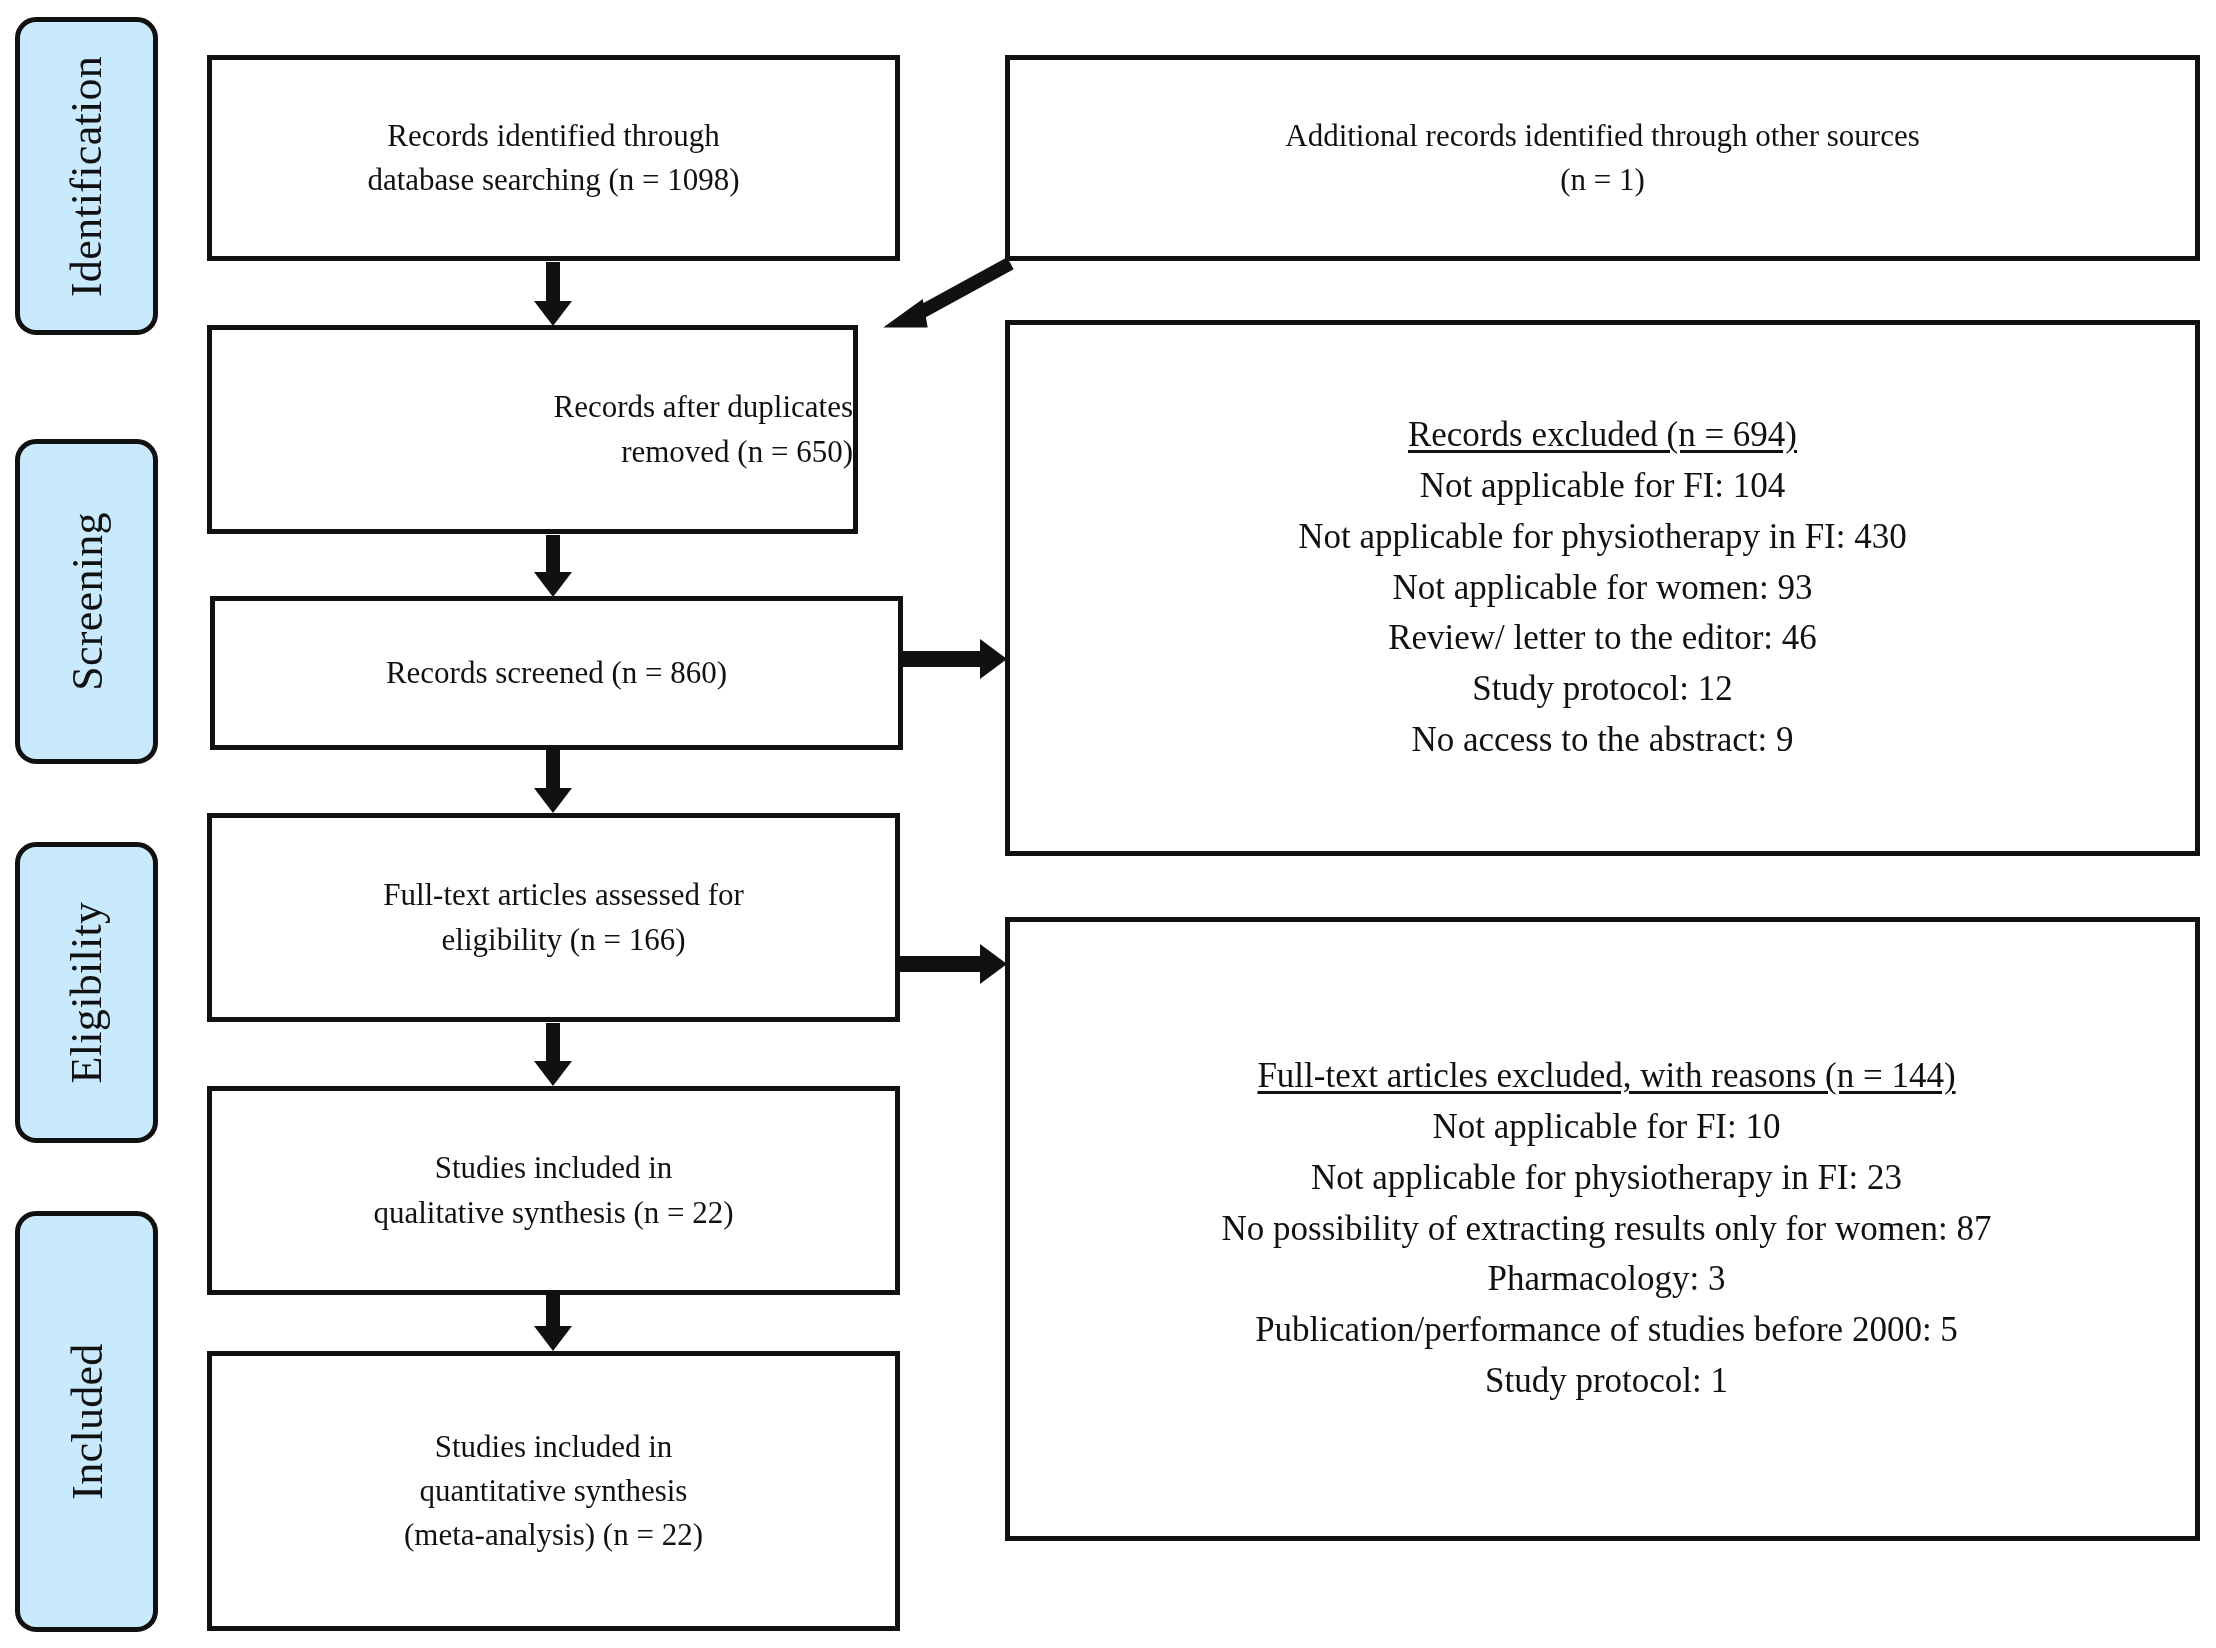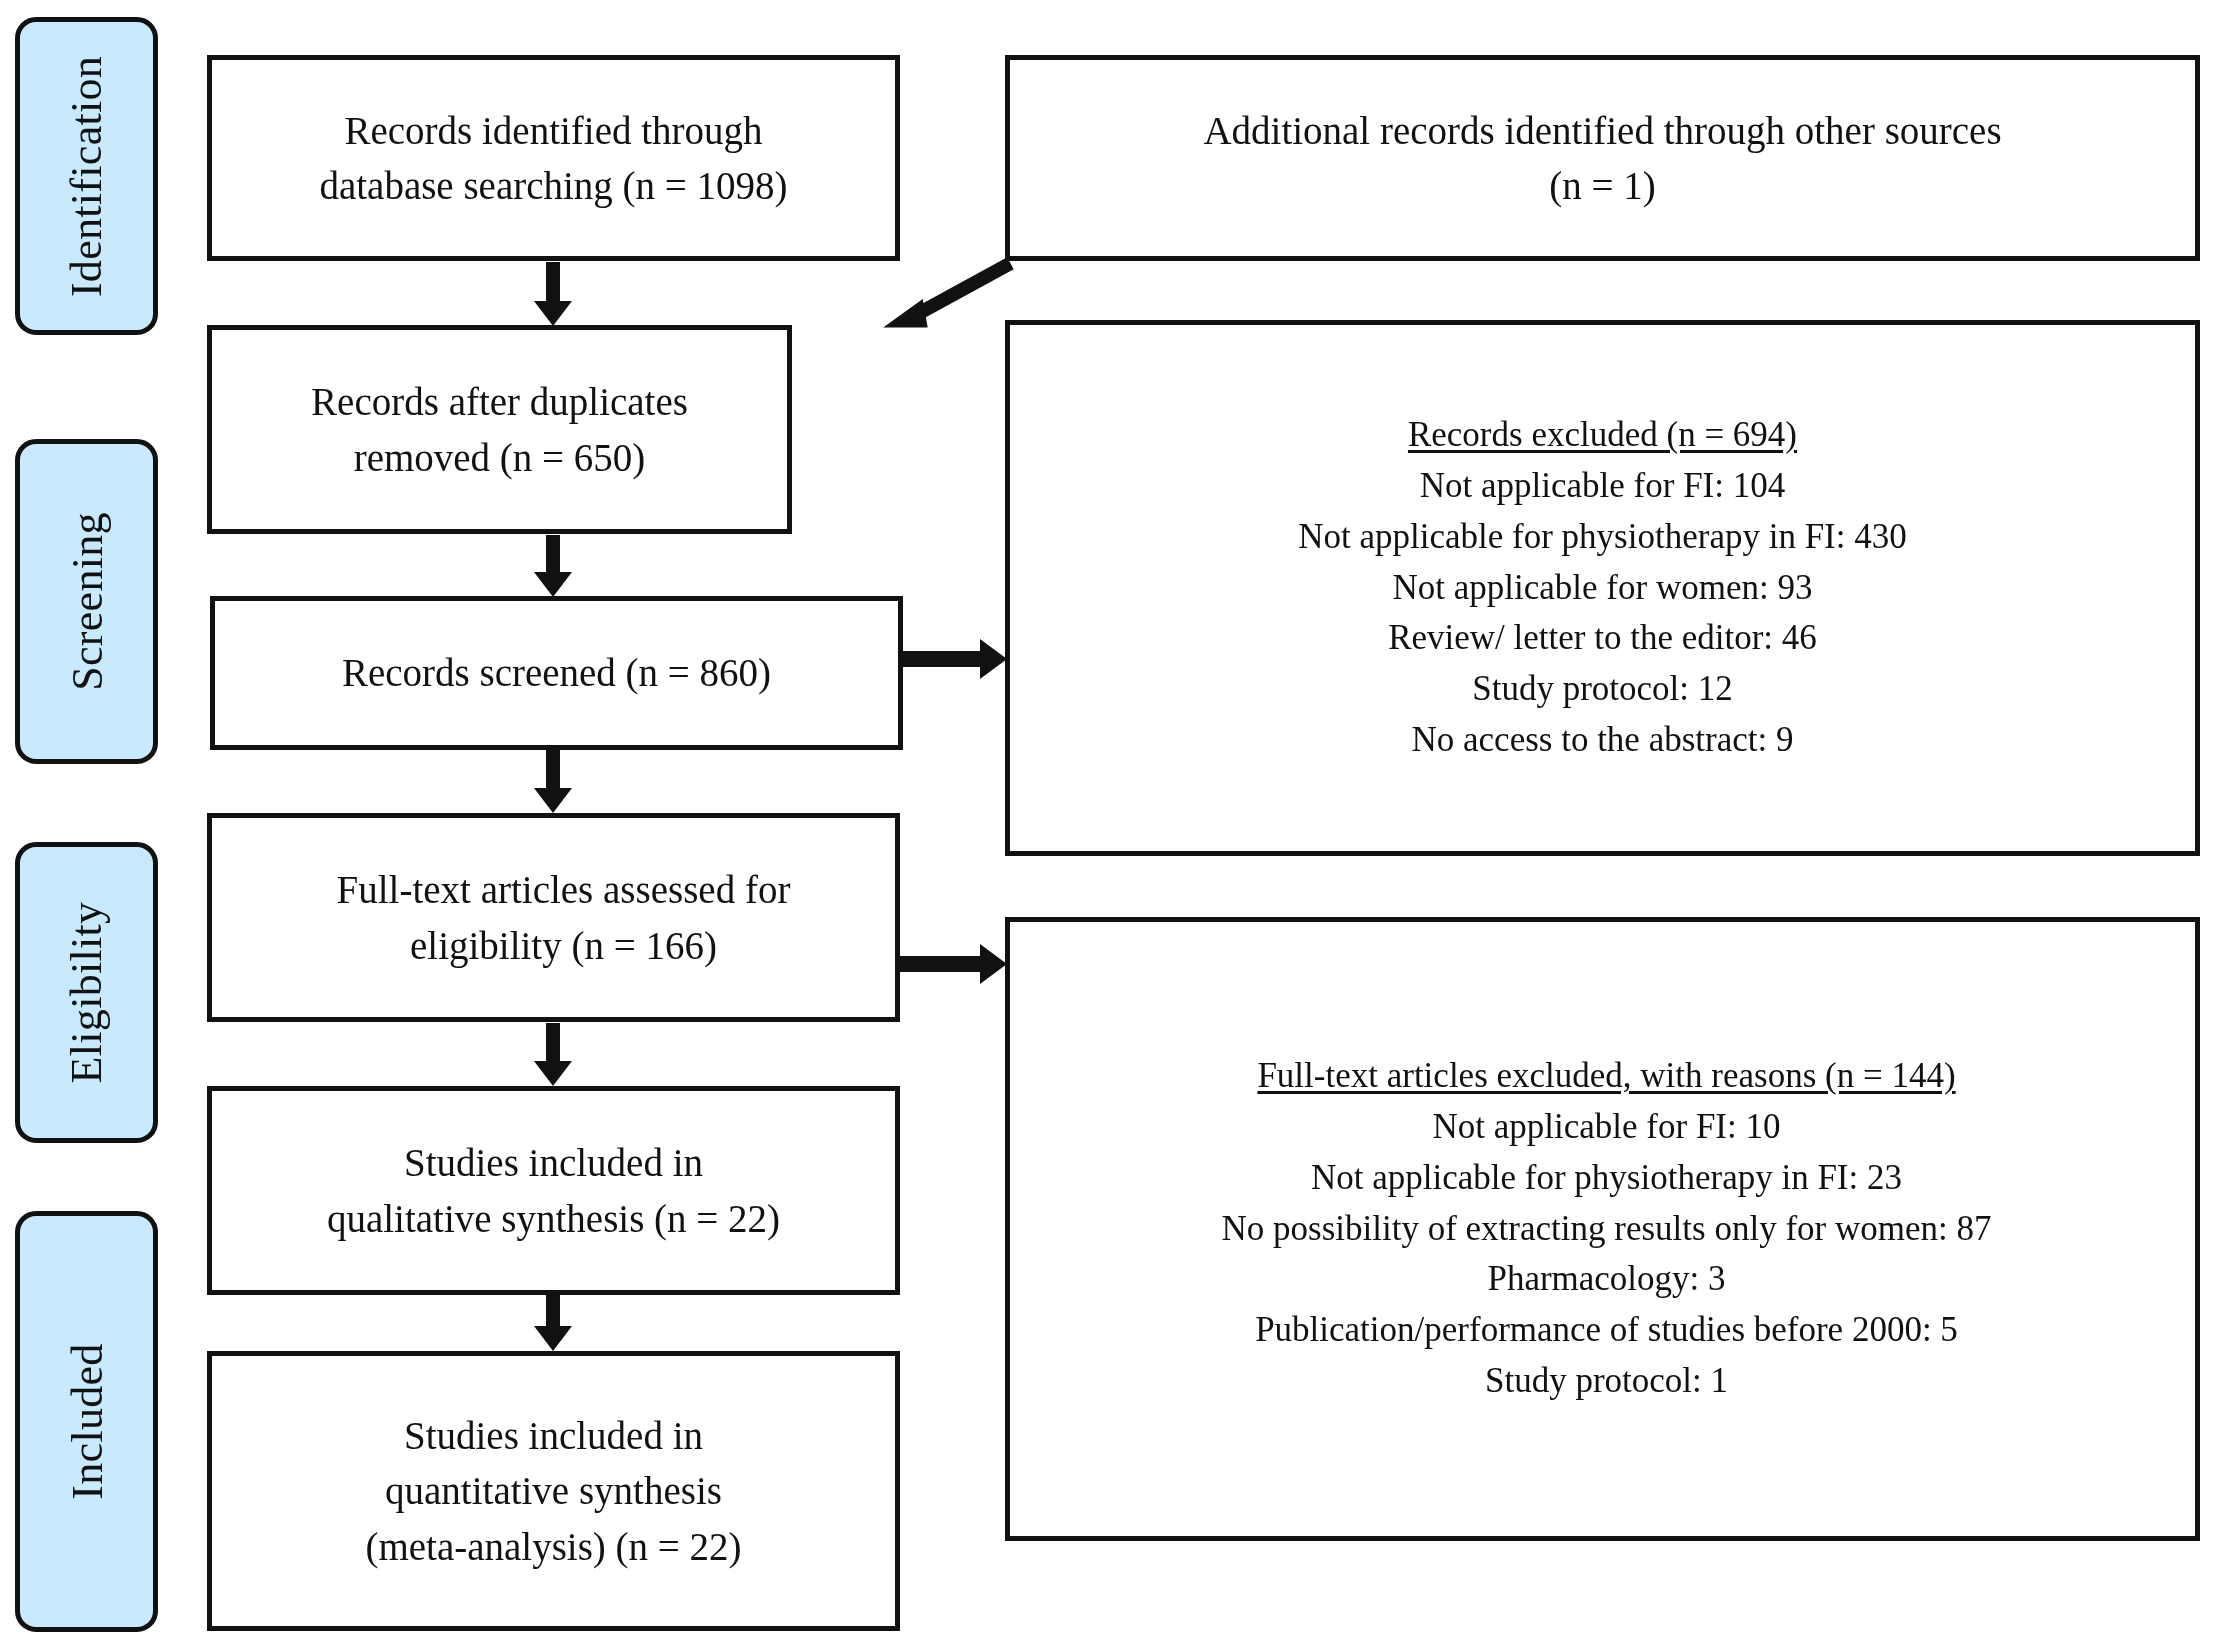--- a/index.html
+++ b/index.html
@@ -42,21 +42,21 @@
     border: 5px solid #111111;
     box-sizing: border-box;
     display: flex;
     flex-direction: column;
     align-items: center;
     justify-content: center;
     text-align: center;
     color: #111111;
   }
   .flowbox .line {
-    font-size: 39px;
+    font-size: 31px;
     line-height: 1.42;
     white-space: nowrap;
   }
 
   
   .exclbox .line {
     font-size: 35px;
     line-height: 1.45;
     white-space: nowrap;
   }
@@ -139,21 +139,21 @@
   <div class="flowbox" style="left:207px; top:55px; width:693px; height:206px;">
     <div class="line">Records identified through</div>
     <div class="line">database searching (n = 1098)</div>
   </div>
 
   <div class="arrow-v" style="left:553px; top:262px;">
     <div class="shaft" style="height:39px;"></div>
     <div class="head" style="top:39px;"></div>
   </div>
 
-  <div class="flowbox" style="left:207px; top:325px; width:585px; height:209px;">
+  <div class="flowbox" style="left:207px; top:325px; width:651px; height:209px;align-items:flex-end;">
     <div class="line">Records after duplicates</div>
     <div class="line">removed (n = 650)</div>
   </div>
 
   <div class="arrow-v" style="left:553px; top:535px;">
     <div class="shaft" style="height:37px;"></div>
     <div class="head" style="top:37px;"></div>
   </div>
 
   <div class="flowbox" style="left:210px; top:596px; width:693px; height:154px;">

